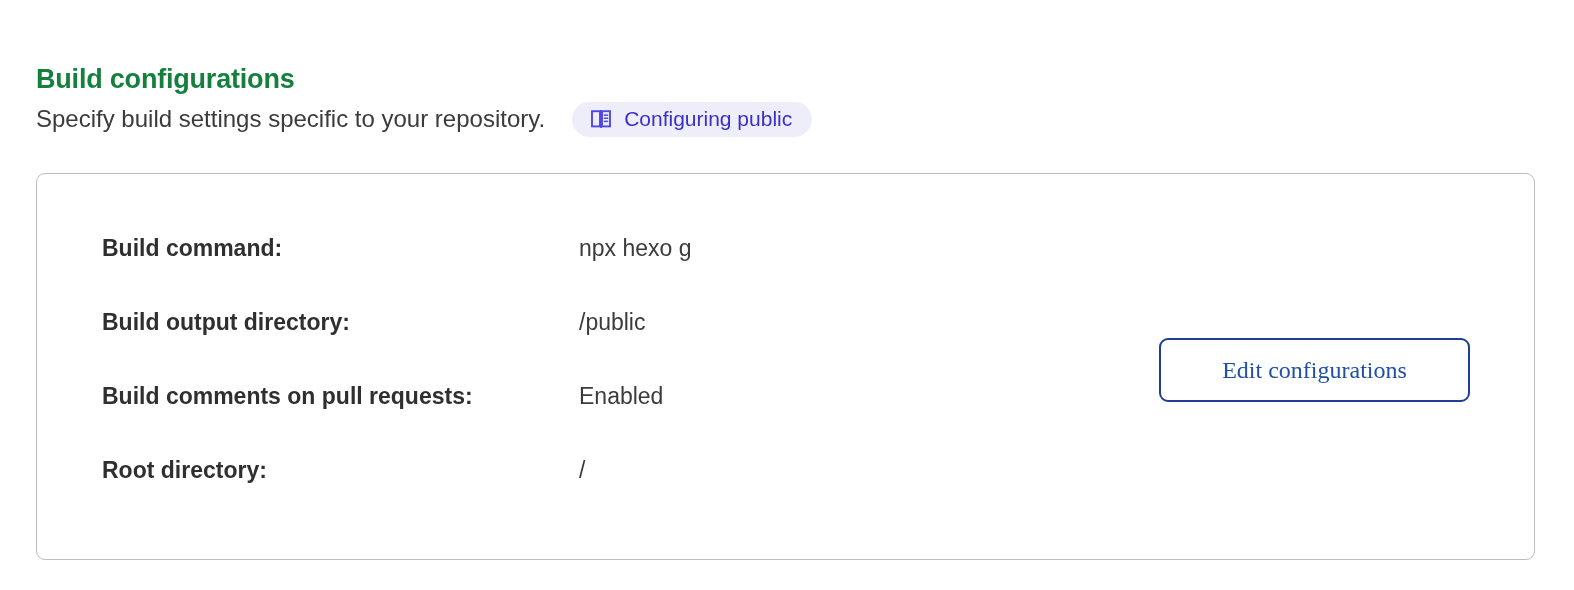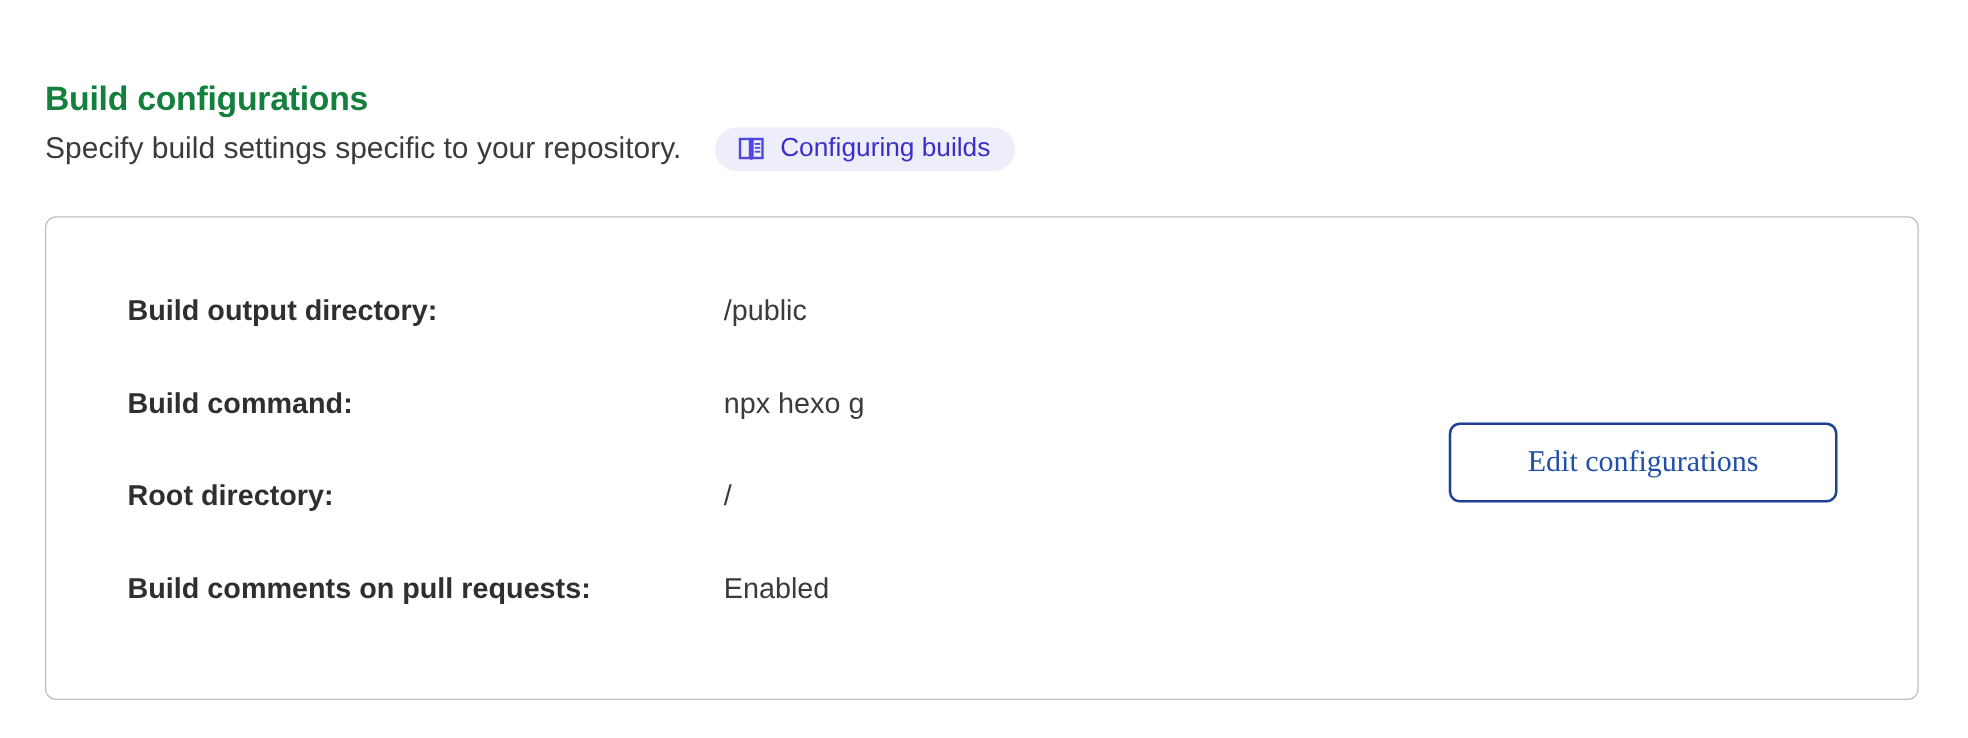--- a/index.html
+++ b/index.html
@@ -154,47 +154,47 @@
       <span class="badge-icon">
         <svg viewBox="0 0 22 22" width="22" height="22" aria-hidden="true">
           <rect x="2" y="3.2" width="8" height="15.2" fill="none" stroke="#4f46e5" stroke-width="1.9"></rect>
           <rect x="12" y="3.2" width="8" height="15.2" fill="none" stroke="#4f46e5" stroke-width="1.9"></rect>
           <rect x="10" y="2.2" width="2" height="17.6" fill="#4f46e5"></rect>
           <rect x="13.8" y="6.4" width="4.4" height="1.5" fill="#4f46e5"></rect>
           <rect x="13.8" y="9.5" width="4.4" height="1.5" fill="#4f46e5"></rect>
           <rect x="13.8" y="12.6" width="4.4" height="1.5" fill="#4f46e5"></rect>
         </svg>
       </span>
-      <span class="badge-label">Configuring builds</span>
+      <span class="badge-label">Configuring public</span>
     </span>
   </div>
 
   <div class="config-card">
 
     <div class="config-list">
 
       <div class="config-row">
+        <span class="row-label">Build command:</span>
+        <span class="row-value">npx hexo g</span>
+      </div>
+
+      <div class="config-row">
         <span class="row-label">Build output directory:</span>
         <span class="row-value">/public</span>
       </div>
 
       <div class="config-row">
-        <span class="row-label">Build command:</span>
-        <span class="row-value">npx hexo g</span>
+        <span class="row-label">Build comments on pull requests:</span>
+        <span class="row-value">Enabled</span>
       </div>
 
       <div class="config-row">
         <span class="row-label">Root directory:</span>
         <span class="row-value">/</span>
       </div>
 
-      <div class="config-row">
-        <span class="row-label">Build comments on pull requests:</span>
-        <span class="row-value">Enabled</span>
-      </div>
-
     </div>
 
     <button class="edit-button">Edit configurations</button>
 
   </div>
 
 </div>
 
 </body></html>

